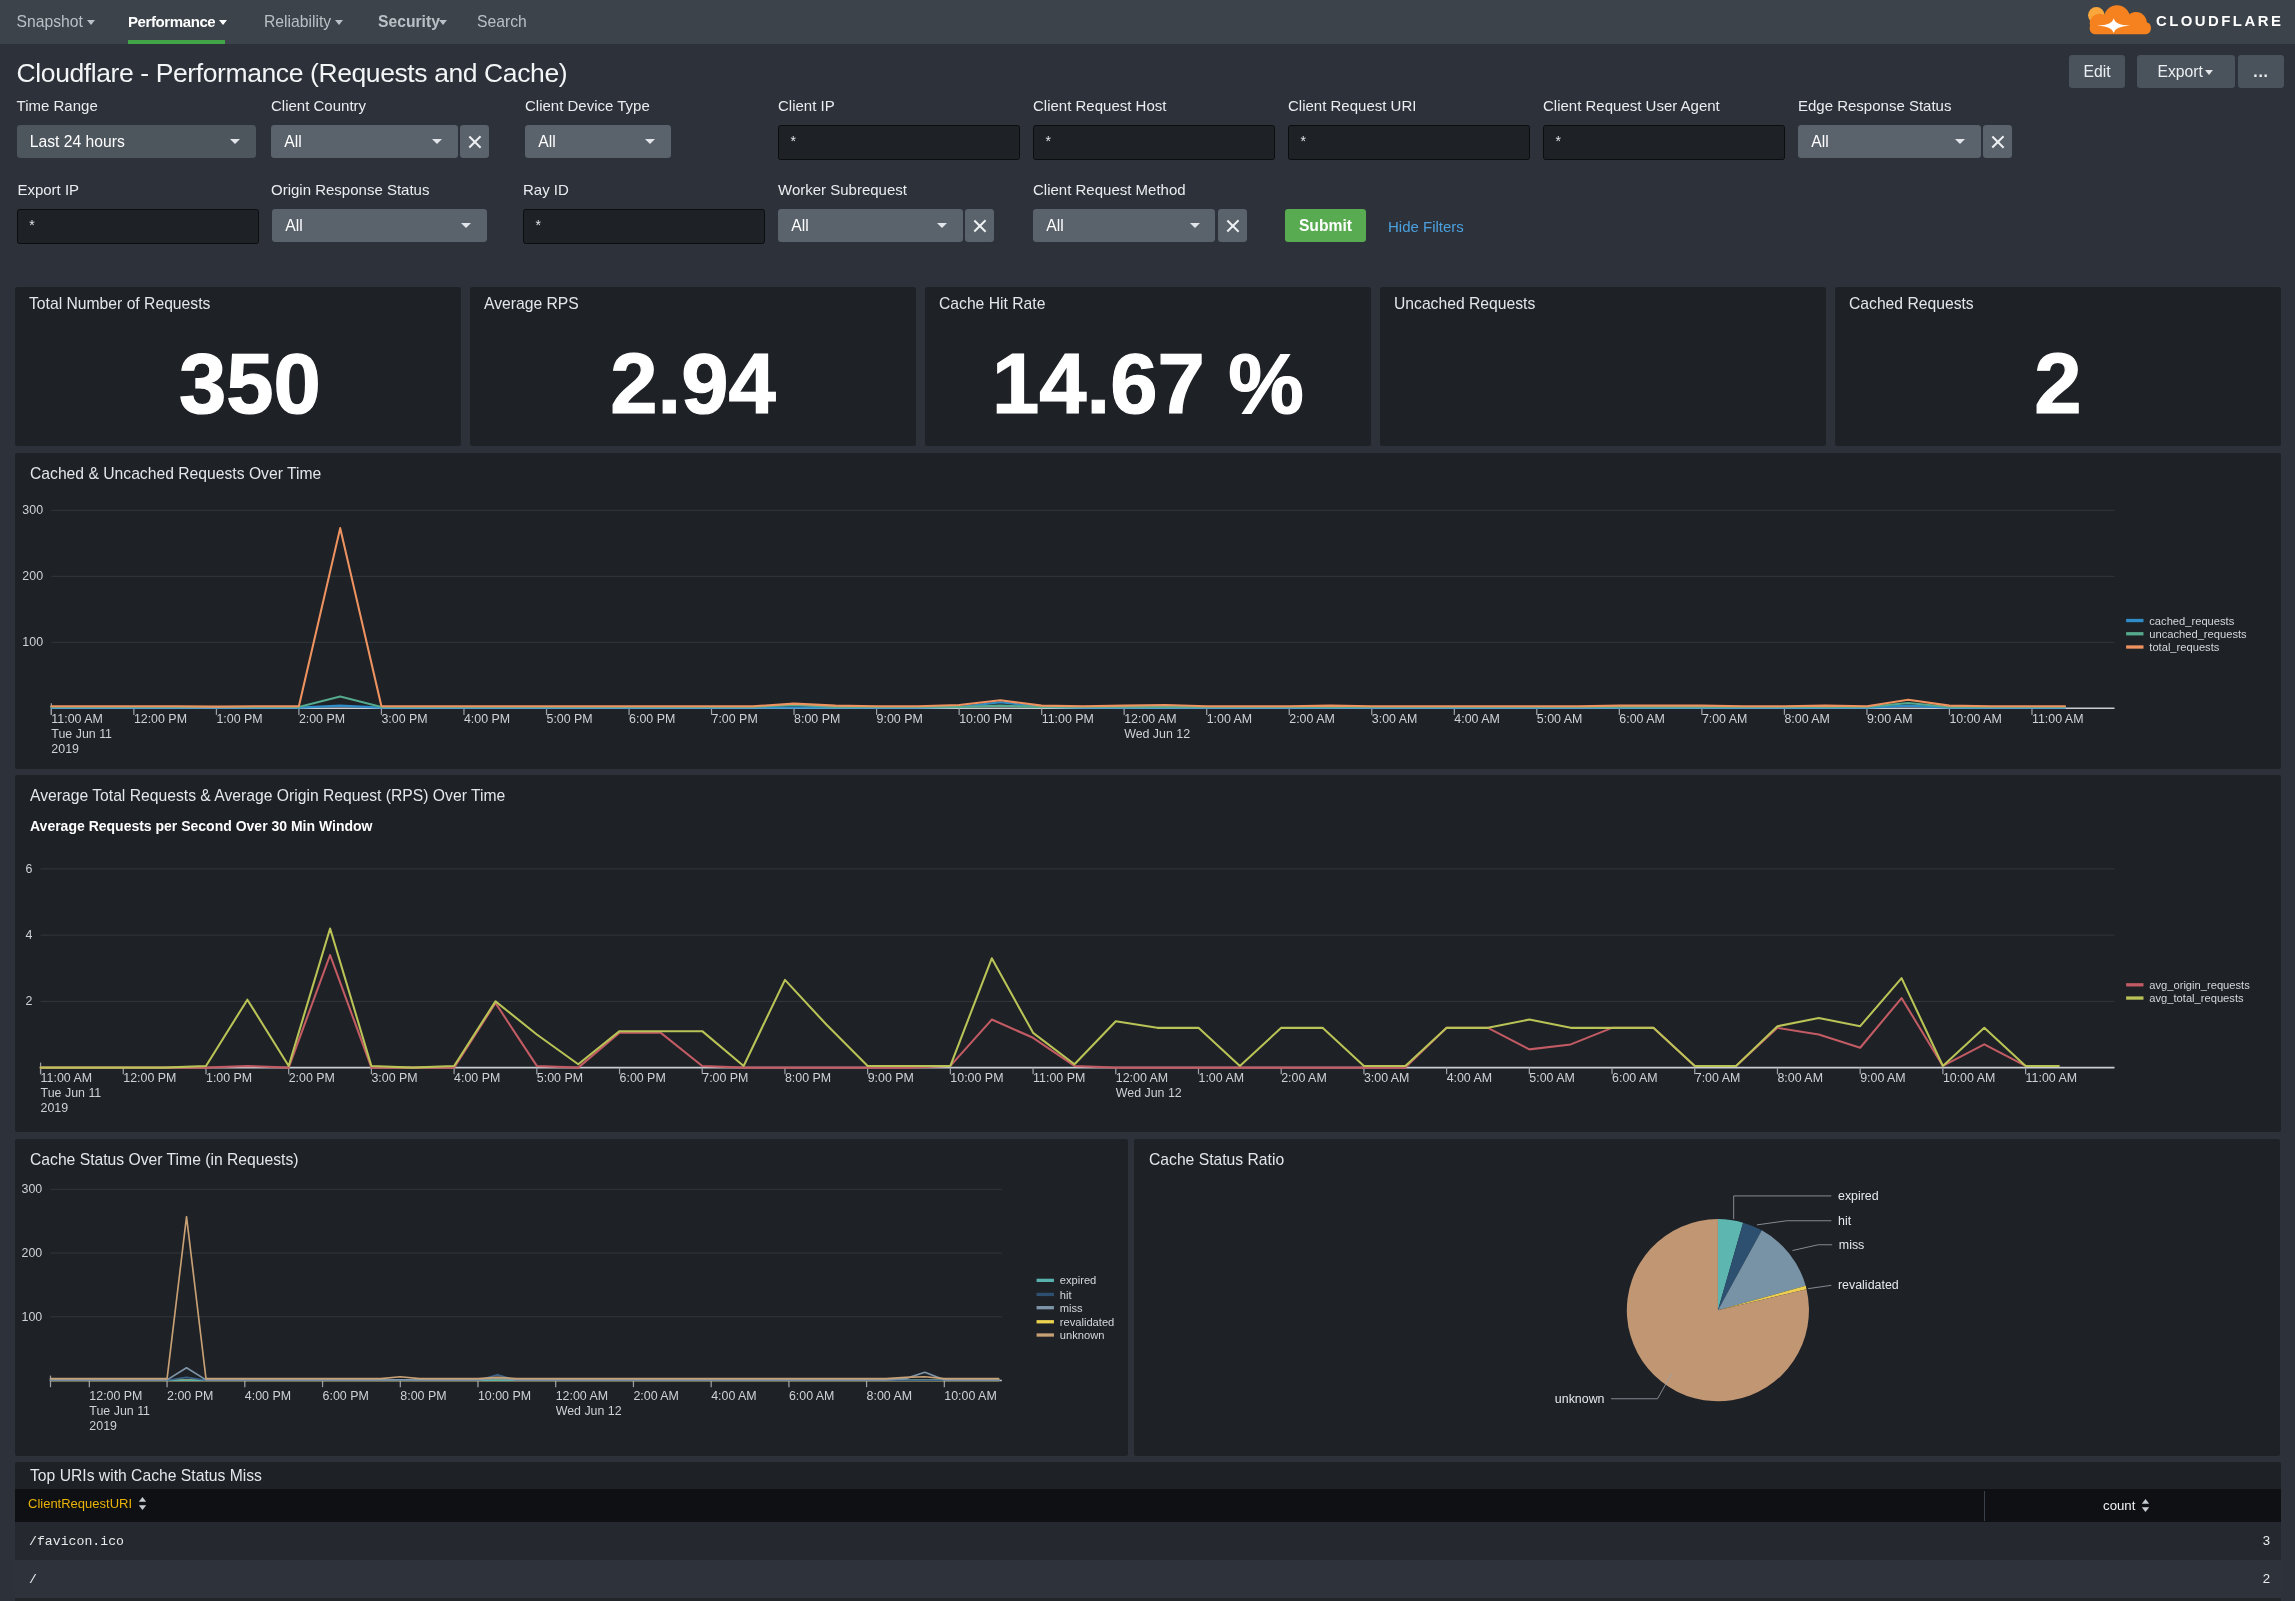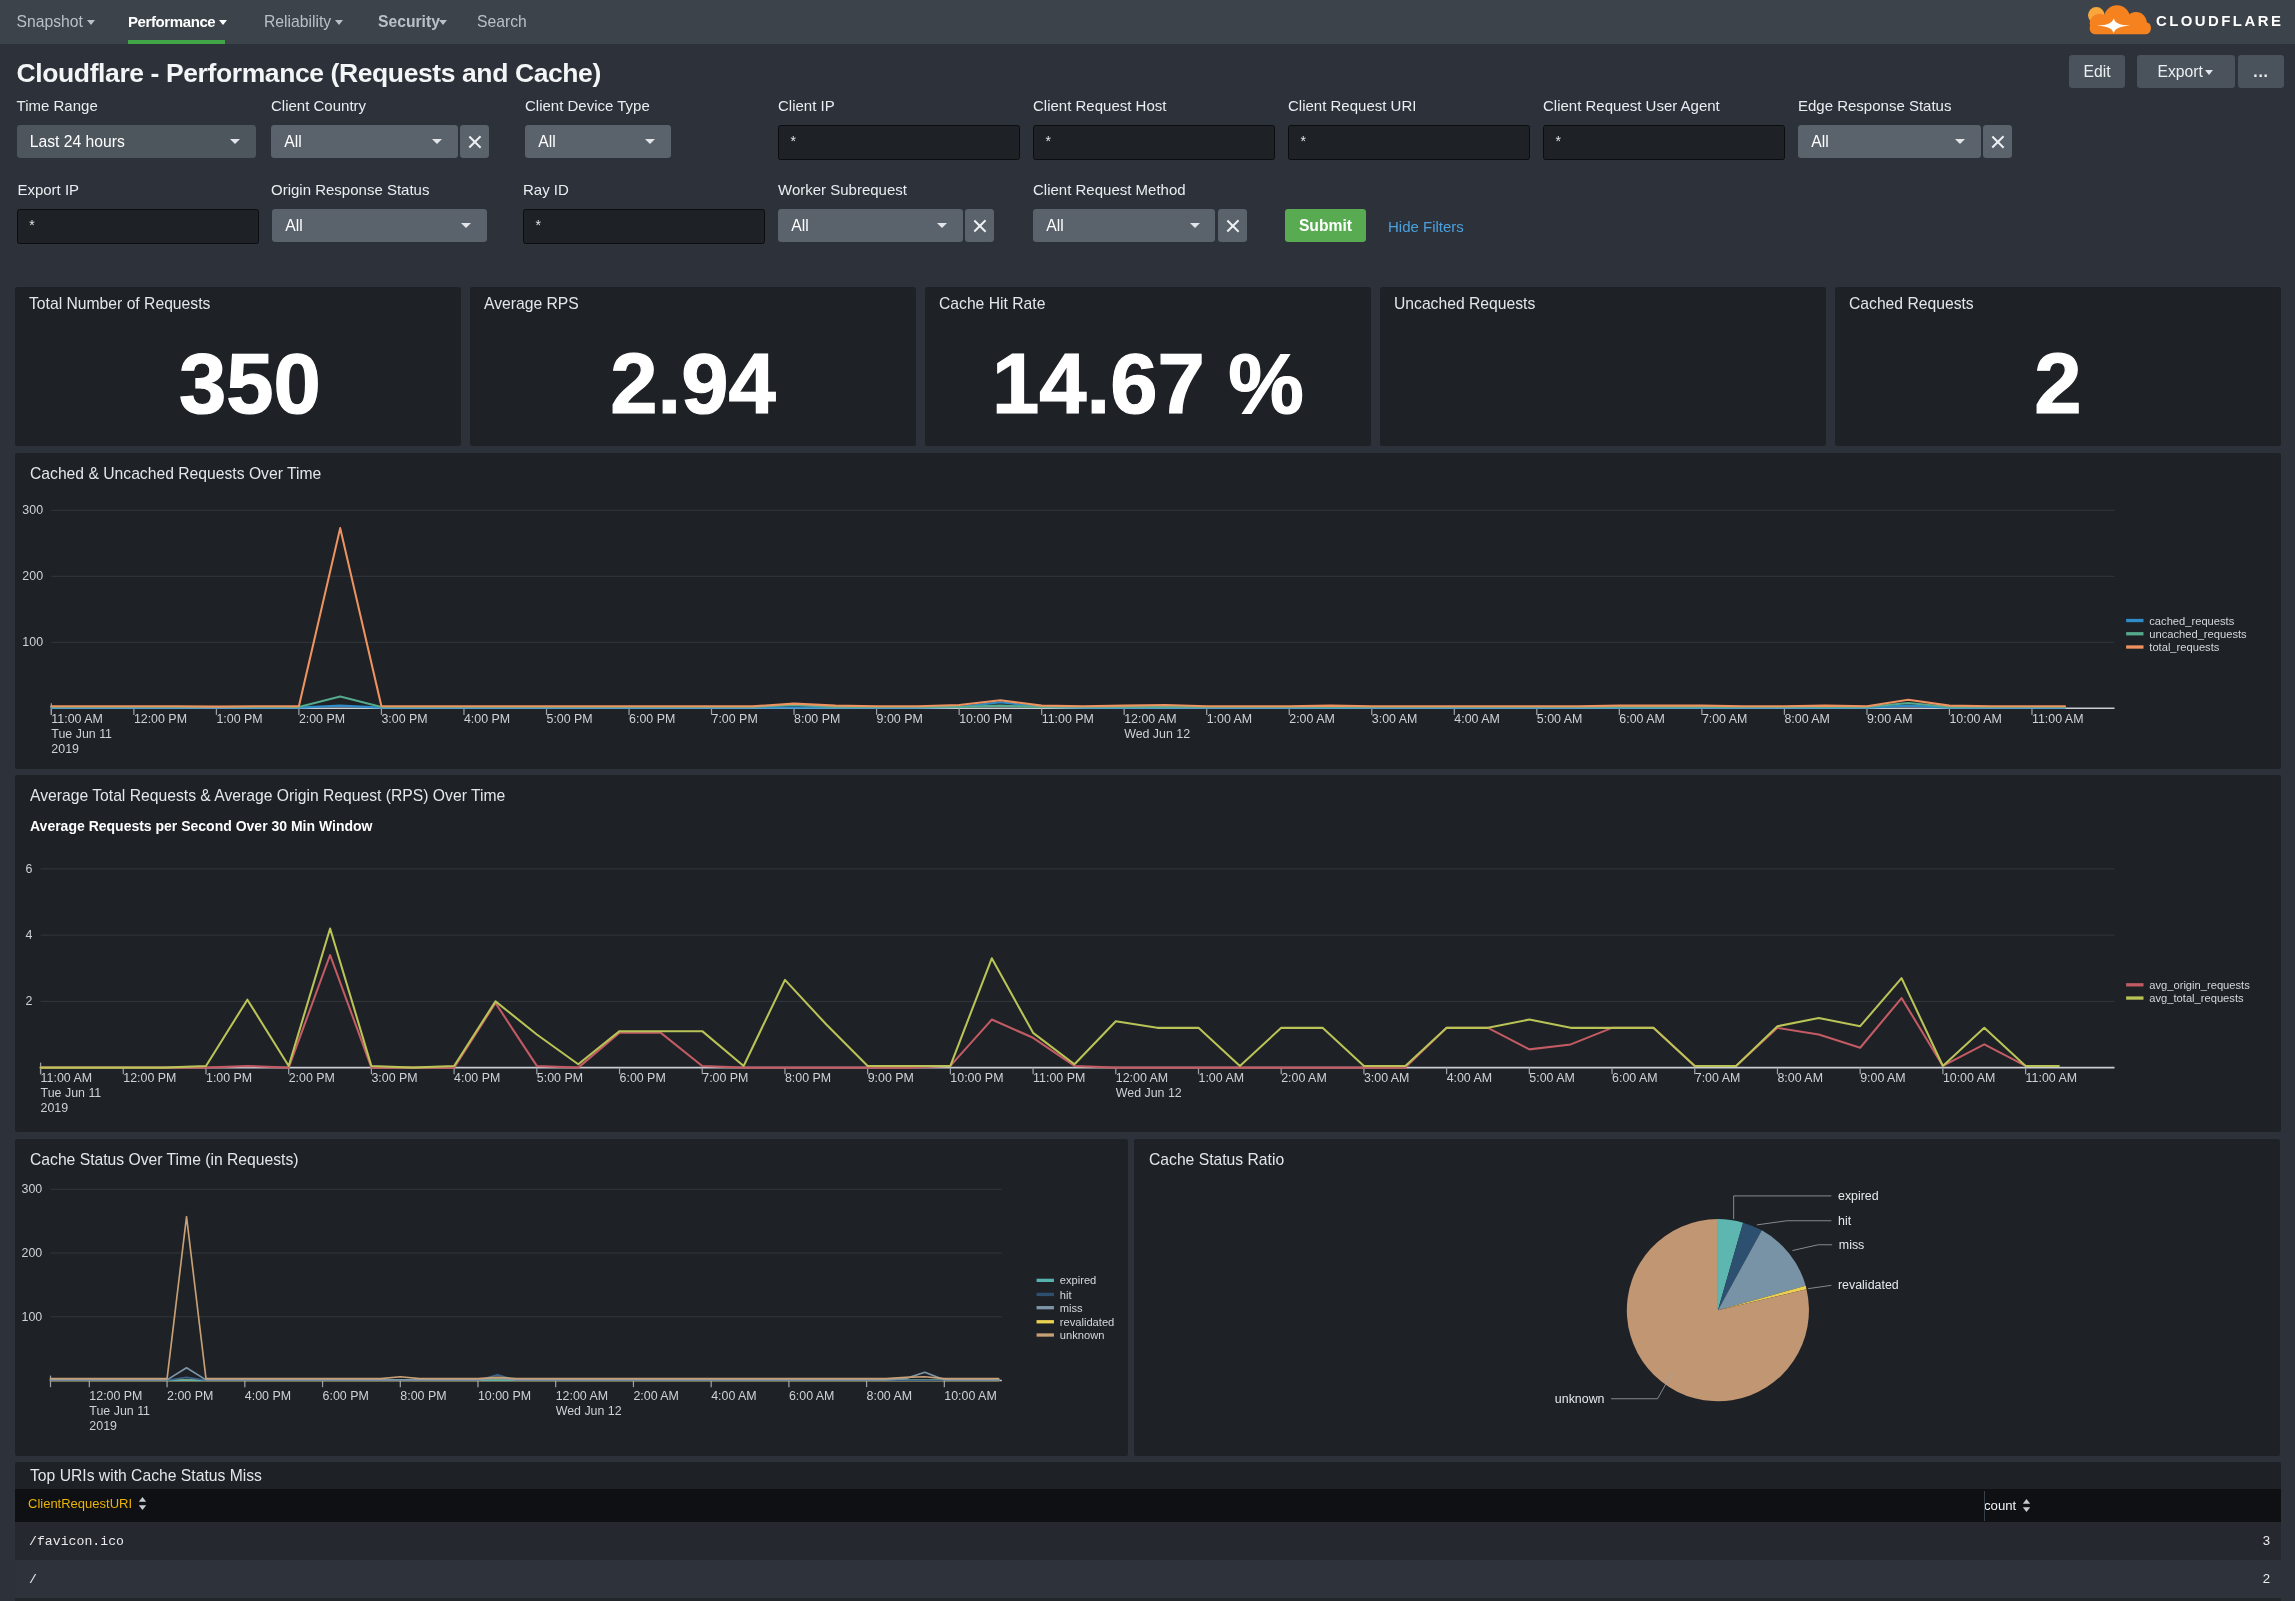--- a/index.html
+++ b/index.html
@@ -29,21 +29,21 @@
 <div class="navitem" style="left:16.6px;color:#b9c0c6;font-weight:normal;">Snapshot</div>
 <div class="navitem" style="left:128px;color:#ffffff;font-weight:bold;font-size:15px;letter-spacing:-0.4px;">Performance</div>
 <div class="navitem" style="left:264px;color:#b9c0c6;font-weight:normal;">Reliability</div>
 <div class="navitem" style="left:378px;color:#b9c0c6;font-weight:bold;">Security</div>
 <div class="navitem" style="left:477px;color:#b9c0c6;font-weight:normal;">Search</div>
 <div class="caret" style="left:87px;top:20px;border-top-color:#b9c0c6;border-left-width:4.1px;border-right-width:4.1px;border-top-width:5px"></div>
 <div class="caret" style="left:219px;top:20px;border-top-color:#ffffff;border-left-width:4.1px;border-right-width:4.1px;border-top-width:5px"></div>
 <div class="caret" style="left:335px;top:20px;border-top-color:#b9c0c6;border-left-width:4.1px;border-right-width:4.1px;border-top-width:5px"></div>
 <div class="caret" style="left:439px;top:20px;border-top-color:#b9c0c6;border-left-width:4.1px;border-right-width:4.1px;border-top-width:5px"></div>
 <div class="abs" style="left:128px;top:40px;width:97px;height:4.1px;background:#41a447"></div>
-<div class="abs" style="left:16.6px;top:58px;font-size:26.5px;font-weight:bold;color:#f3f5f6;letter-spacing:-0.4px">Cloudflare - Performance (Requests and Cache)</div>
+<div class="abs" style="left:16.6px;top:58px;font-size:26.5px;font-weight:normal;color:#f3f5f6;letter-spacing:-0.4px">Cloudflare - Performance (Requests and Cache)</div>
 <div class="btn" style="left:2069px;top:55px;width:56px">Edit</div>
 <div class="btn" style="left:2137px;top:55px;width:98px;padding-right:11.6px">Export</div>
 <div class="caret" style="left:2205px;top:70px;border-left-width:4.1px;border-right-width:4.1px;border-top-width:5px"></div>
 <div class="btn" style="left:2238px;top:55px;width:46px;font-weight:bold;letter-spacing:0.8px">...</div>
 <div class="lbl" style="left:16.6px;top:97px">Time Range</div>
 <div class="dd" style="left:16.6px;top:125px;width:239px;background:#4d555d;">Last 24 hours</div>
     <div class="caret" style="left:230px;top:139px"></div>
 <div class="lbl" style="left:271px;top:97px">Client Country</div>
 <div class="dd" style="left:271px;top:125px;width:187px;">All</div>
     <div class="caret" style="left:432px;top:139px"></div>
@@ -111,21 +111,21 @@
 <div class="pt" style="left:30px;top:1151px">Cache Status Over Time (in Requests)</div>
 <div class="panel" style="left:1134px;top:1139px;width:1146px;height:317px"></div>
 <div class="pt" style="left:1149px;top:1151px">Cache Status Ratio</div>
 <div class="panel" style="left:15px;top:1462px;width:2266px;height:139px;border-radius:2.5px 2.5px 0 0"></div>
 <div class="pt" style="left:30px;top:1467px">Top URIs with Cache Status Miss</div>
 <div class="abs" style="left:15px;top:1489px;width:2266px;height:33px;background:#0e1014"></div>
 <div class="abs" style="left:28px;top:1496px;font-size:13px;color:#eab308">ClientRequestURI<svg class="sort" width="9" height="15" viewBox="0 0 11 18">
         <path d="M5.5,1 L10,7 L1,7 Z" fill="#c6ccd1"></path>
         <path d="M5.5,17 L1,11 L10,11 Z" fill="#c6ccd1"></path>
       </svg></div>
-<div class="abs" style="left:1984px;top:1489px;width:296px;height:33px;text-align:left;font-size:13.2px;color:#f0f2f4;line-height:33px;padding-right:10.8px">count<svg class="sort" width="9" height="15" viewBox="0 0 11 18">
+<div class="abs" style="left:1984px;top:1489px;width:296px;height:33px;text-align:center;font-size:13.2px;color:#f0f2f4;line-height:33px;padding-right:10.8px">count<svg class="sort" width="9" height="15" viewBox="0 0 11 18">
         <path d="M5.5,1 L10,7 L1,7 Z" fill="#c6ccd1"></path>
         <path d="M5.5,17 L1,11 L10,11 Z" fill="#c6ccd1"></path>
       </svg></div>
 <div class="abs" style="left:1984px;top:1491px;width:0.8px;height:30px;background:#39404a"></div>
 <div class="abs" style="left:15px;top:1522px;width:2266px;height:38px;background:#25282e"></div>
 <div class="abs" style="left:29px;top:1534px;font-family:'Liberation Mono',monospace;font-size:13.2px;color:#e8eaec">/favicon.ico</div>
 <div class="abs" style="left:1984px;top:1522px;width:286px;height:38px;text-align:right;font-size:13.2px;color:#e8eaec;line-height:38px">3</div>
 <div class="abs" style="left:15px;top:1560px;width:2266px;height:38px;background:#2e323a"></div>
 <div class="abs" style="left:29px;top:1572px;font-family:'Liberation Mono',monospace;font-size:13.2px;color:#e8eaec">/</div>
 <div class="abs" style="left:1984px;top:1560px;width:286px;height:38px;text-align:right;font-size:13.2px;color:#e8eaec;line-height:38px">2</div>

